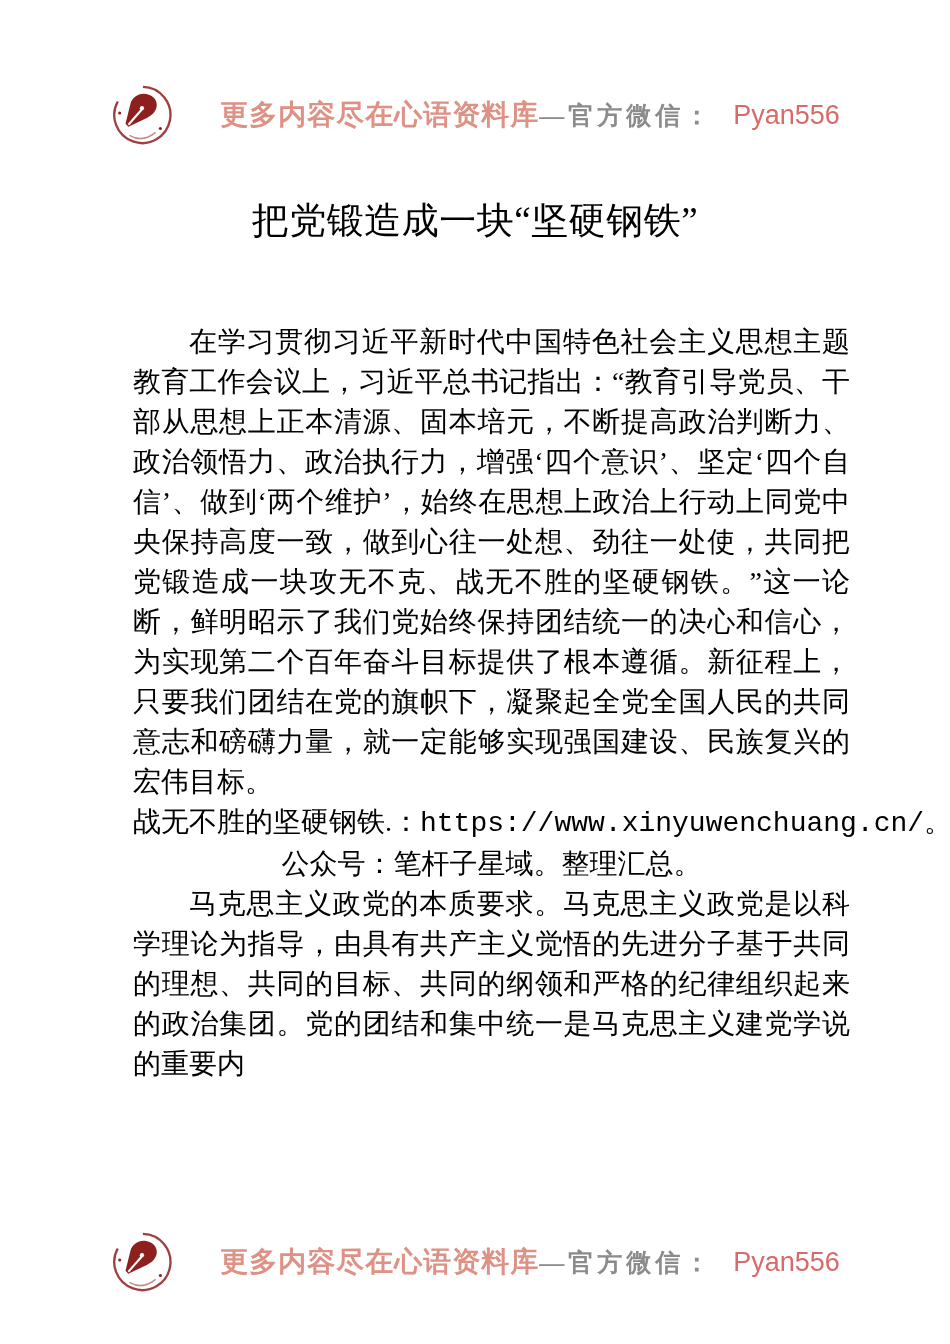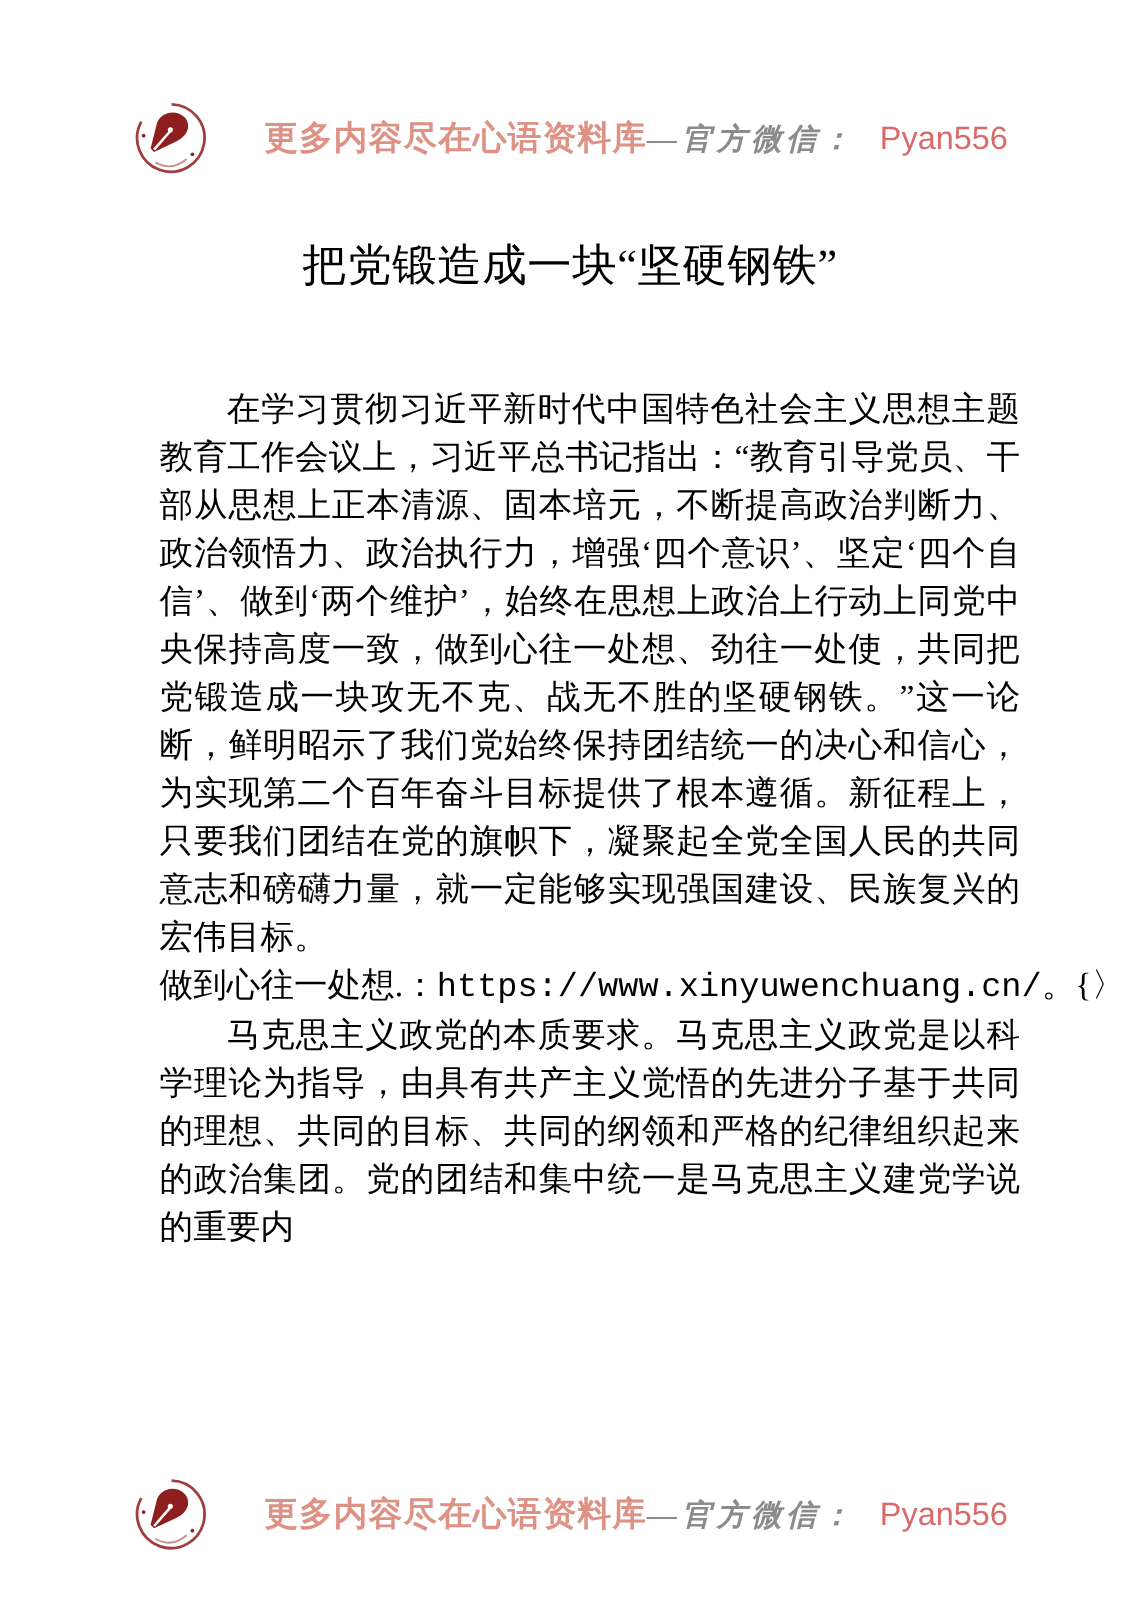--- a/index.html
+++ b/index.html
@@ -35,21 +35,20 @@
     font-size: 28px;
     font-weight: bold;
     color: #dd9285;
     letter-spacing: 1px;
     white-space: nowrap;
     margin-left: 45px;
   }
   .wechat-label {
     font-size: 25px;
     font-weight: bold;
-    font-style: italic;
     color: #8b8b8b;
     letter-spacing: 4px;
     white-space: nowrap;
   }
   .wechat-id {
     font-family: "Liberation Sans", "DejaVu Sans", sans-serif;
     font-size: 27px;
     color: #d96a6a;
     margin-left: 20px;
     white-space: nowrap;
@@ -106,21 +105,22 @@
     </svg>
     <span class="brand-text">更多内容尽在心语资料库</span>
     <span class="wechat-label">—官方微信：</span>
     <span class="wechat-id">Pyan556</span>
   </div>
 
   <h1 class="doc-title">把党锻造成一块“坚硬钢铁”</h1>
 
   <div class="body-text">
     <p>在学习贯彻习近平新时代中国特色社会主义思想主题教育工作会议上，习近平总书记指出：“教育引导党员、干部从思想上正本清源、固本培元，不断提高政治判断力、政治领悟力、政治执行力，增强‘四个意识’、坚定‘四个自信’、做到‘两个维护’，始终在思想上政治上行动上同党中央保持高度一致，做到心往一处想、劲往一处使，共同把党锻造成一块攻无不克、战无不胜的坚硬钢铁。”这一论断，鲜明昭示了我们党始终保持团结统一的决心和信心，为实现第二个百年奋斗目标提供了根本遵循。新征程上，只要我们团结在党的旗帜下，凝聚起全党全国人民的共同意志和磅礴力量，就一定能够实现强国建设、民族复兴的宏伟目标。</p>
-    <div class="source-line"><span>做到心往一处想.：</span><span class="url">https://www.xinyuwenchuang.cn/</span><span>。{〉</span></div>
+    <div class="source-line"><span>战无不胜的坚硬钢铁.：</span><span class="url">https://www.xinyuwenchuang.cn/</span><span>。{〉</span></div>
+    <div class="source-line">公众号：笔杆子星域。整理汇总。</div>
     <p>马克思主义政党的本质要求。马克思主义政党是以科学理论为指导，由具有共产主义觉悟的先进分子基于共同的理想、共同的目标、共同的纲领和严格的纪律组织起来的政治集团。党的团结和集中统一是马克思主义建党学说的重要内</p>
   </div>
 
   <div class="banner bottom">
     <svg class="banner-logo" viewBox="0 0 64 64" aria-hidden="true">
       <path d="M34 3 A29 29 0 1 1 8 18" fill="none" stroke="#8e1f1f" stroke-width="2.4" opacity="0.85"></path>
       <path d="M20 53 q14 8 27 -3" fill="none" stroke="#8e1f1f" stroke-width="1.6" opacity="0.5"></path>
       <path d="M45 14 C36 6 23 11 21 21 L16 41 L19 44 L38 35 C49 30 51 20 45 14 Z" fill="#8e1f1f"></path>
       <path d="M19 42 L33 26" stroke="#ffffff" stroke-width="2.2"></path>
       <circle cx="33" cy="25" r="2.2" fill="#ffffff"></circle>

